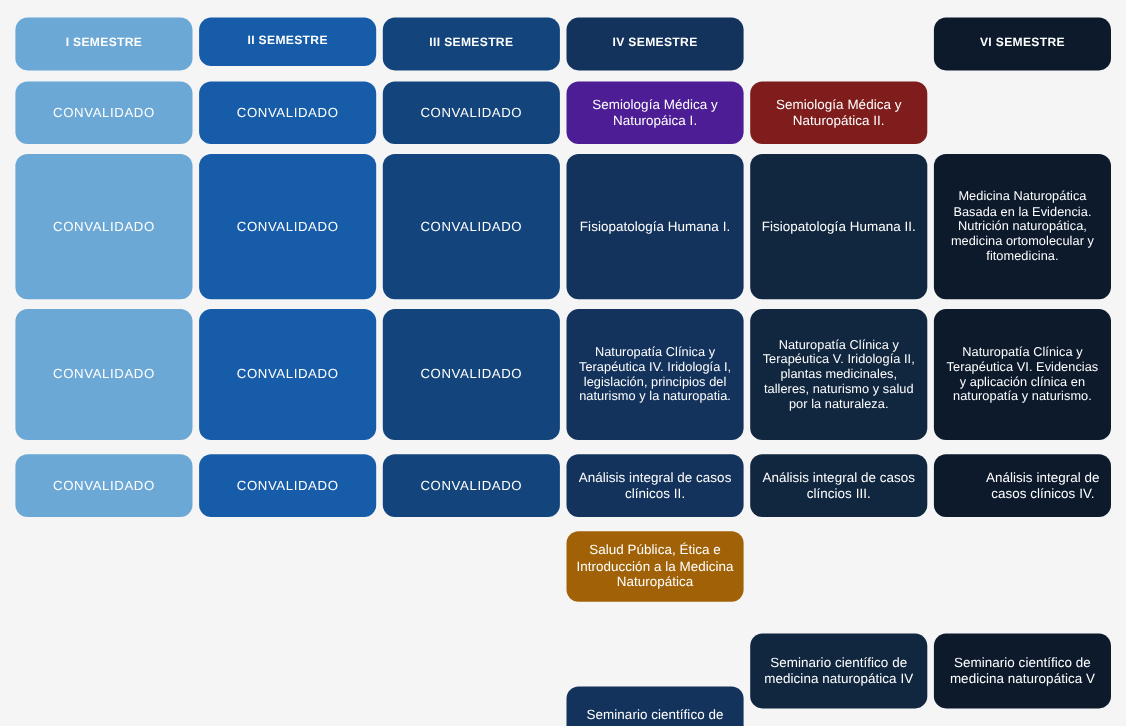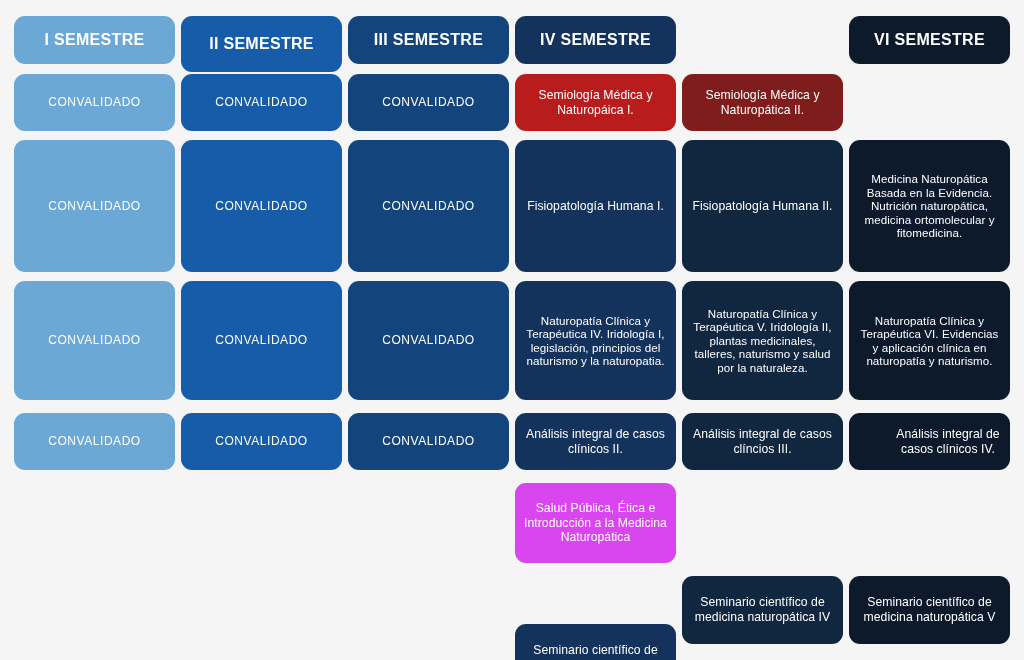--- a/index.html
+++ b/index.html
@@ -34,21 +34,21 @@
     justify-content: center;
     text-align: center;
     padding: 4px 7px;
     line-height: 1.19;
     overflow: hidden;
     -webkit-font-smoothing: antialiased;
   }
 
   .card.header {
     font-weight: bold;
-    font-size: 16px;
+    font-size: 11px;
     letter-spacing: 0.3px;
   }
 
   .card.convalidado {
     font-weight: normal;
     font-size: 12px;
     letter-spacing: 0.55px;
   }
 
   .card.subject {
@@ -60,44 +60,44 @@
   .card.subject.dense {
     font-size: 11.6px;
     line-height: 1.16;
   }
 </style>
 </head>
 <body>
 
 <div id="curriculum-grid">
     <div class="card header" style="left: 14px; top: 16px; width: 161px; height: 48px; background: rgb(107, 168, 213);">I SEMESTRE</div>
-    <div class="card header" style="left: 181px; top: 16px; width: 161px; height: 56px; background: rgb(23, 92, 168);">II SEMESTRE</div>
+    <div class="card header" style="left: 181px; top: 16px; width: 161px; height: 44px; background: rgb(23, 92, 168);">II SEMESTRE</div>
     <div class="card header" style="left: 348px; top: 16px; width: 161px; height: 48px; background: rgb(19, 69, 124);">III SEMESTRE</div>
     <div class="card header" style="left: 515px; top: 16px; width: 161px; height: 48px; background: rgb(20, 51, 92);">IV SEMESTRE</div>
     <div class="card header" style="left: 849px; top: 16px; width: 161px; height: 48px; background: rgb(12, 26, 44);">VI SEMESTRE</div>
     <div class="card convalidado" style="left: 14px; top: 74px; width: 161px; height: 57px; background: rgb(107, 168, 213);">CONVALIDADO</div>
     <div class="card convalidado" style="left: 181px; top: 74px; width: 161px; height: 57px; background: rgb(23, 92, 168);">CONVALIDADO</div>
     <div class="card convalidado" style="left: 348px; top: 74px; width: 161px; height: 57px; background: rgb(19, 69, 124);">CONVALIDADO</div>
-    <div class="card subject" style="left: 515px; top: 74px; width: 161px; height: 57px; background: #b91c1c;">Semiología Médica y Naturopáica I.</div>
+    <div class="card subject" style="left: 515px; top: 74px; width: 161px; height: 57px; background: #4c1d95;">Semiología Médica y Naturopáica I.</div>
     <div class="card subject" style="left: 682px; top: 74px; width: 161px; height: 57px; background: #7f1d1d;">Semiología Médica y Naturopática II.</div>
     <div class="card convalidado" style="left: 14px; top: 140px; width: 161px; height: 132px; background: rgb(107, 168, 213);">CONVALIDADO</div>
     <div class="card convalidado" style="left: 181px; top: 140px; width: 161px; height: 132px; background: rgb(23, 92, 168);">CONVALIDADO</div>
     <div class="card convalidado" style="left: 348px; top: 140px; width: 161px; height: 132px; background: rgb(19, 69, 124);">CONVALIDADO</div>
     <div class="card subject" style="left: 682px; top: 140px; width: 161px; height: 132px; background: rgb(17, 38, 63);">Fisiopatología Humana II.</div>
     <div class="card subject" style="left: 515px; top: 140px; width: 161px; height: 132px; background: rgb(20, 51, 92);">Fisiopatología Humana I.</div>
     <div class="card subject dense" style="left: 849px; top: 140px; width: 161px; height: 132px; background: rgb(12, 26, 44);">Medicina Naturopática Basada en la Evidencia. Nutrición naturopática, medicina ortomolecular y fitomedicina.</div>
     <div class="card convalidado" style="left: 14px; top: 281px; width: 161px; height: 119px; background: rgb(107, 168, 213);">CONVALIDADO</div>
     <div class="card convalidado" style="left: 181px; top: 281px; width: 161px; height: 119px; background: rgb(23, 92, 168);">CONVALIDADO</div>
     <div class="card convalidado" style="left: 348px; top: 281px; width: 161px; height: 119px; background: rgb(19, 69, 124);">CONVALIDADO</div>
     <div class="card subject dense" style="left: 515px; top: 281px; width: 161px; height: 119px; background: rgb(20, 51, 92);">Naturopatía Clínica y Terapéutica IV. Iridología I, legislación, principios del naturismo y la naturopatia.</div>
     <div class="card subject dense" style="left: 682px; top: 281px; width: 161px; height: 119px; background: rgb(17, 38, 63);">Naturopatía Clínica y Terapéutica V. Iridología II, plantas medicinales, talleres, naturismo y salud por la naturaleza.</div>
     <div class="card subject dense" style="left: 849px; top: 281px; width: 161px; height: 119px; background: rgb(12, 26, 44);">Naturopatía Clínica y Terapéutica VI. Evidencias y aplicación clínica en naturopatía y naturismo.</div>
     <div class="card convalidado" style="left: 14px; top: 413px; width: 161px; height: 57px; background: rgb(107, 168, 213);">CONVALIDADO</div>
     <div class="card convalidado" style="left: 181px; top: 413px; width: 161px; height: 57px; background: rgb(23, 92, 168);">CONVALIDADO</div>
     <div class="card convalidado" style="left: 348px; top: 413px; width: 161px; height: 57px; background: rgb(19, 69, 124);">CONVALIDADO</div>
     <div class="card subject" style="left: 515px; top: 413px; width: 161px; height: 57px; background: rgb(20, 51, 92);">Análisis integral de casos clínicos II.</div>
     <div class="card subject" style="left: 682px; top: 413px; width: 161px; height: 57px; background: rgb(17, 38, 63);">Análisis integral de casos clíncios III.</div>
     <div class="card subject" style="left: 849px; top: 413px; width: 161px; height: 57px; background: rgb(12, 26, 44); padding-left: 44px;">Análisis integral de casos clínicos IV.</div>
-    <div class="card subject" style="left: 515px; top: 483px; width: 161px; height: 80px; background: #d946ef;">Salud Pública, Ética e Introducción a la Medicina Naturopática</div>
+    <div class="card subject" style="left: 515px; top: 483px; width: 161px; height: 64px; background: #a16207;">Salud Pública, Ética e Introducción a la Medicina Naturopática</div>
     <div class="card subject" style="left: 515px; top: 576px; width: 161px; height: 68px; background: rgb(20, 51, 92); margin-top: 48px;">Seminario científico de medicina naturopática III</div>
     <div class="card subject" style="left: 682px; top: 576px; width: 161px; height: 68px; background: rgb(17, 38, 63);">Seminario científico de medicina naturopática IV</div>
     <div class="card subject" style="left: 849px; top: 576px; width: 161px; height: 68px; background: rgb(12, 26, 44);">Seminario científico de medicina naturopática V</div>
   </div>
 
 </body></html>

